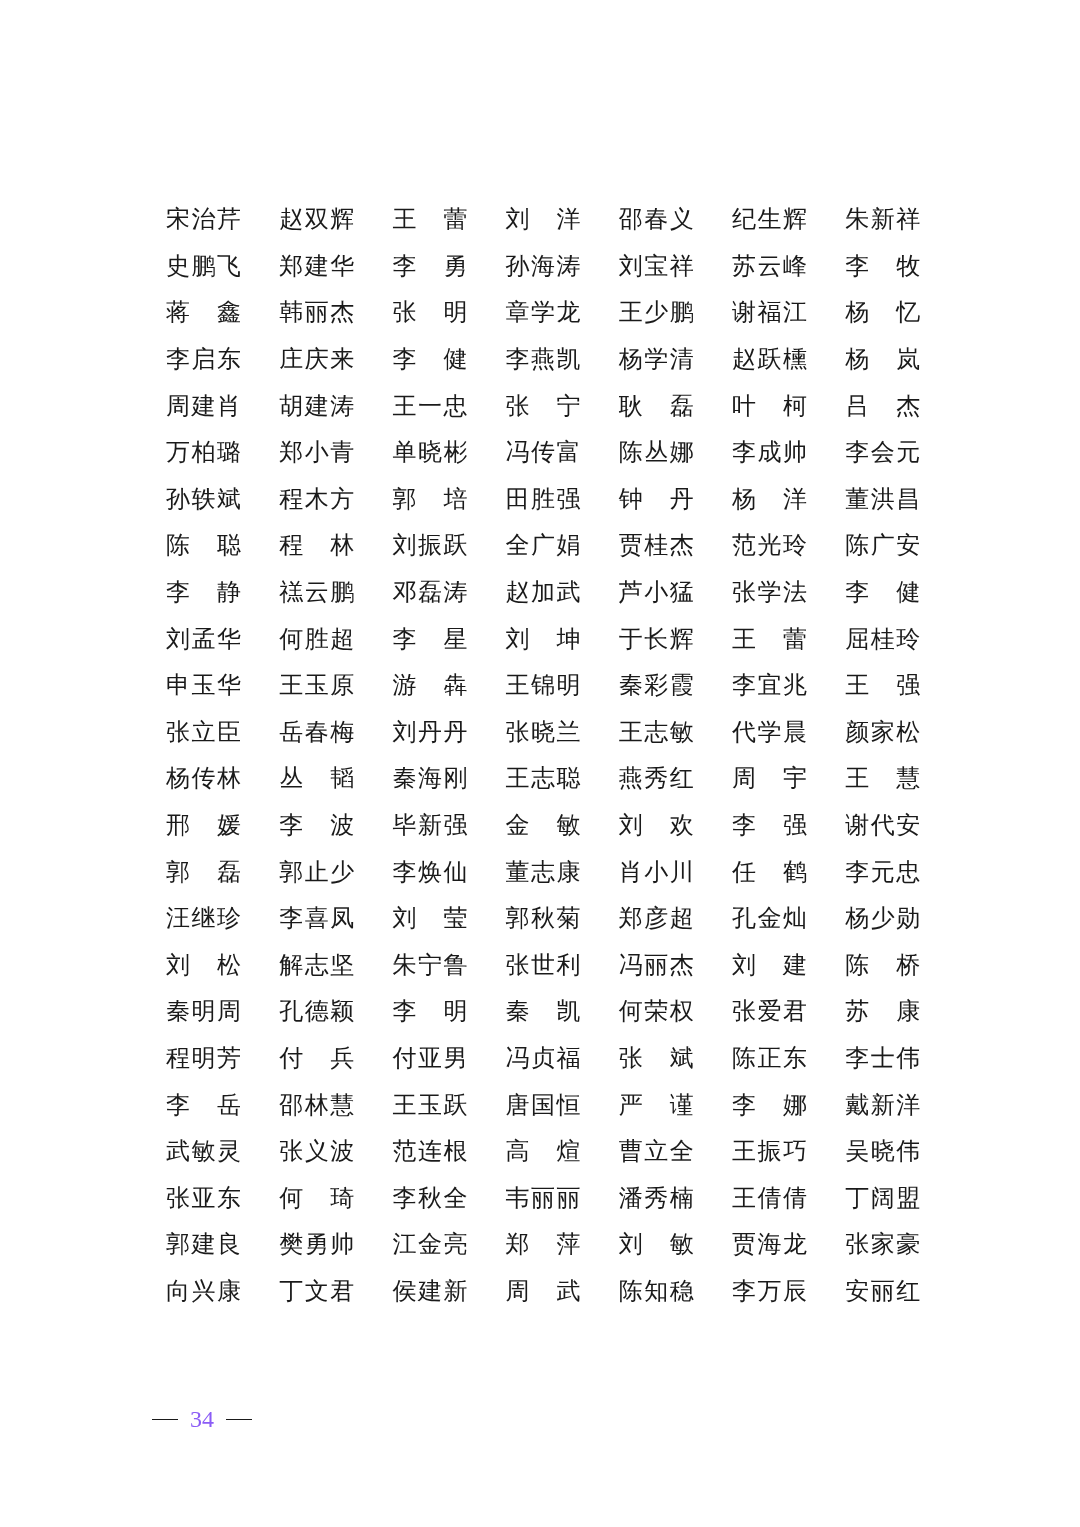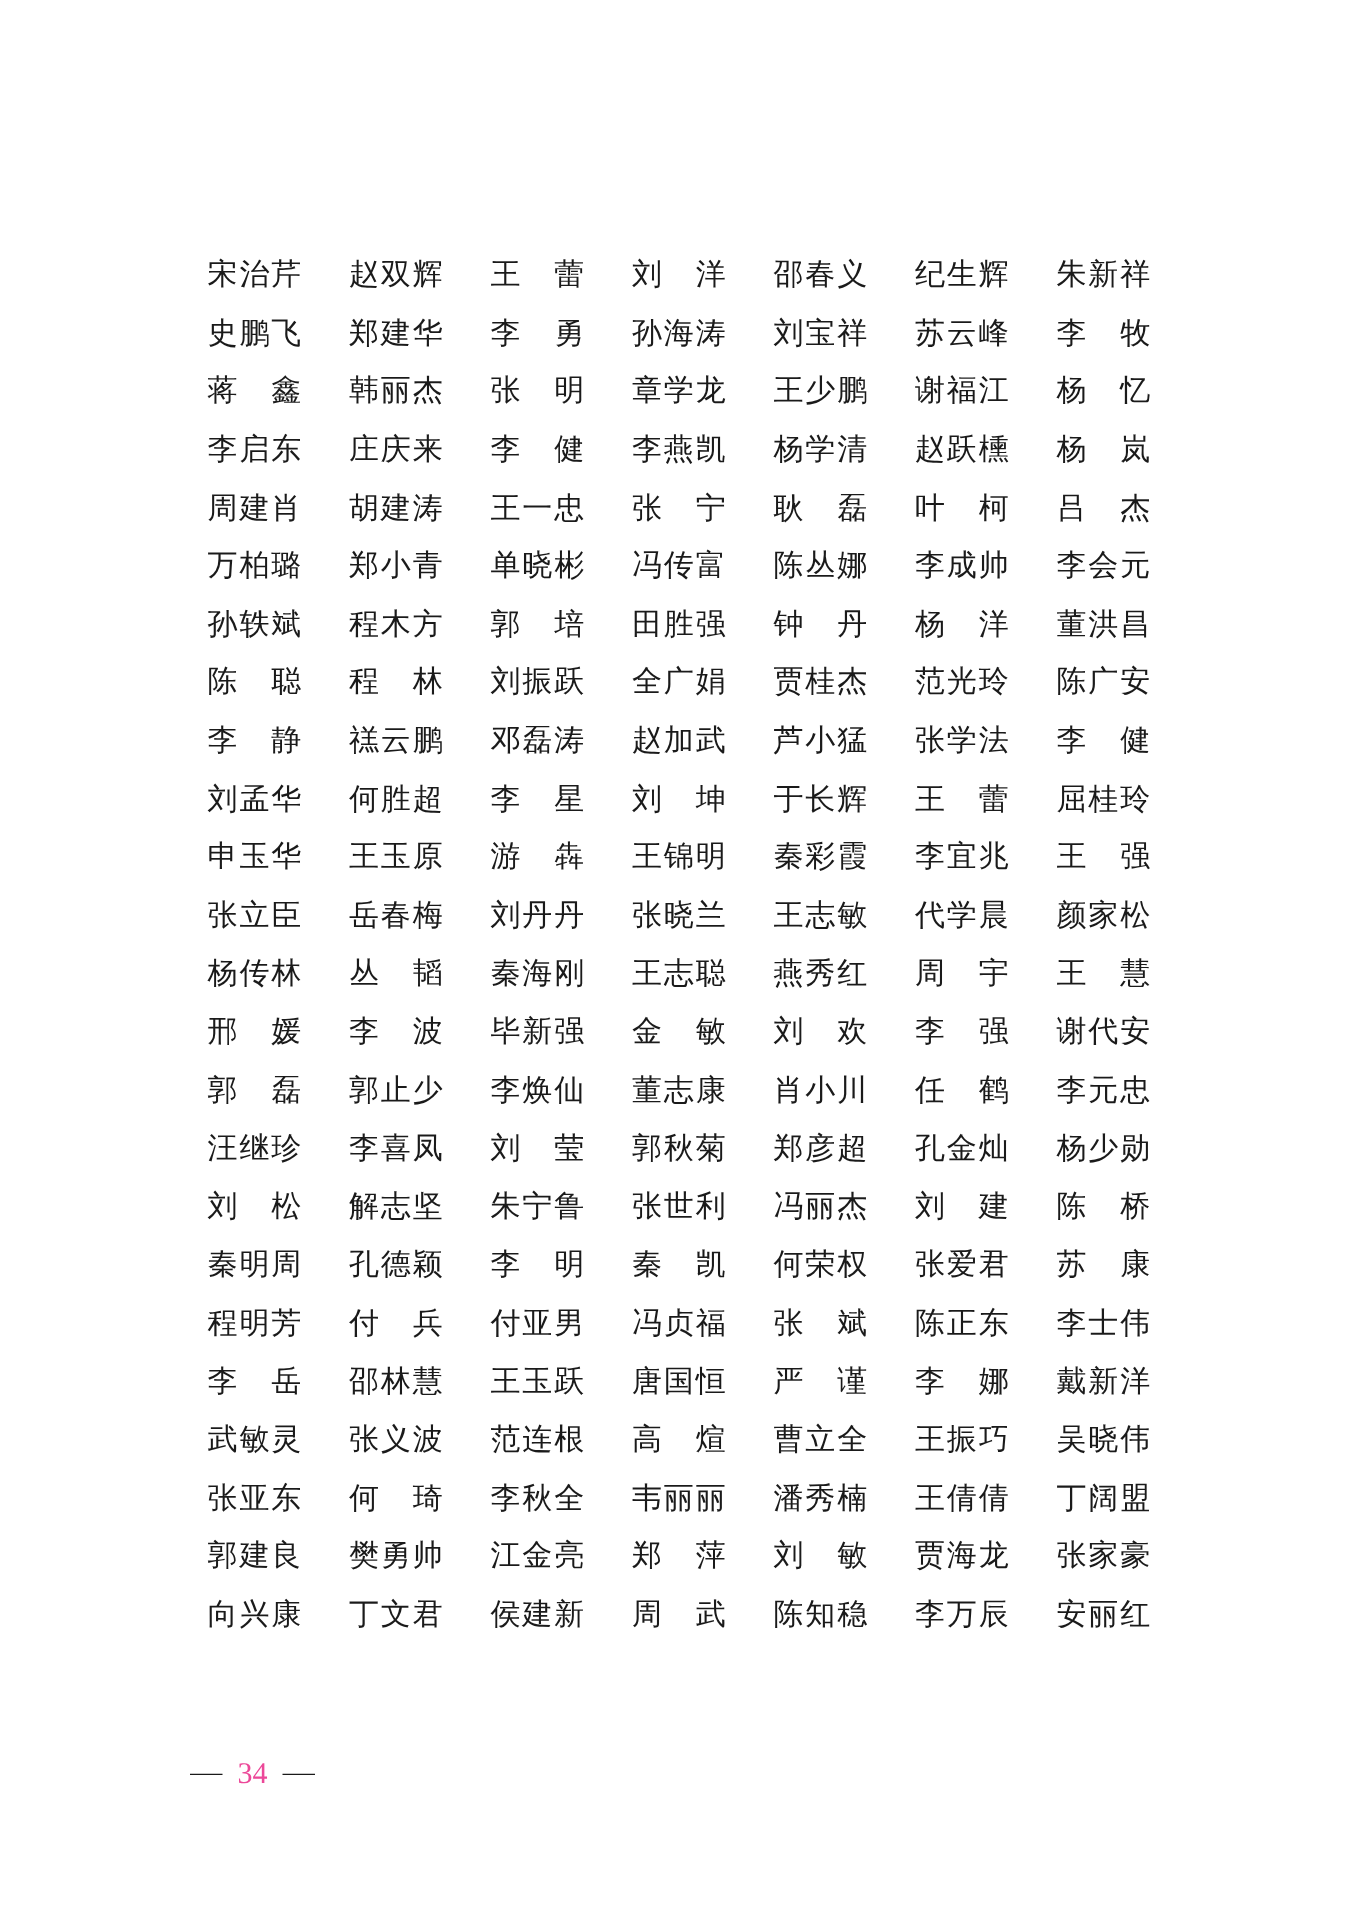--- a/index.html
+++ b/index.html
@@ -50,21 +50,21 @@
     }
     .name-text span {
       display: inline-block;
     }
     .page-number {
       position: absolute;
       left: 152px;
       top: 1406px;
       font-family: "Liberation Serif", "DejaVu Serif", serif;
       font-size: 24px;
-      color: #ec4899;
+      color: #8b5cf6;
       display: flex;
       align-items: center;
       gap: 12px;
     }
     .dash {
       display: inline-block;
       width: 26px;
       height: 1.5px;
       background: #1a1a1a;
     }

